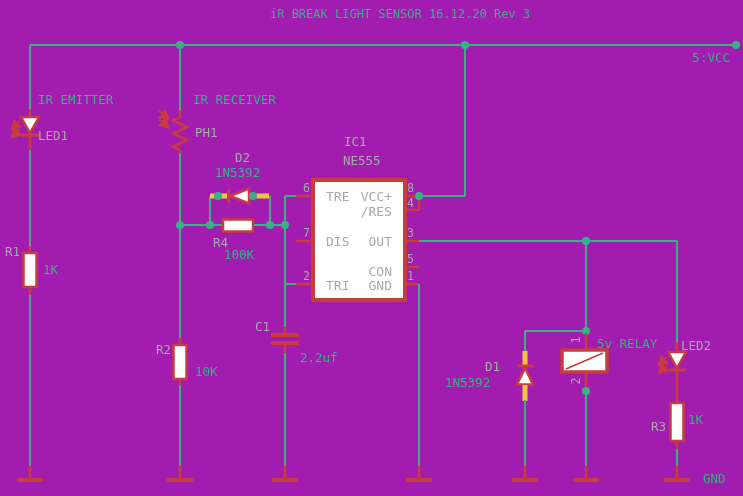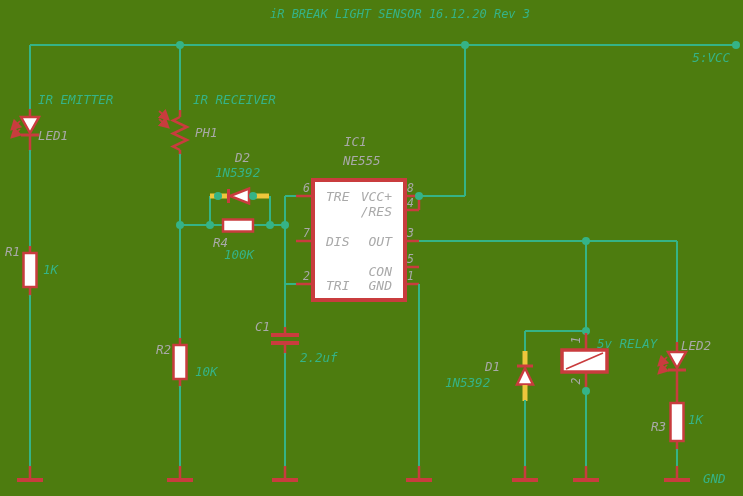--- a/index.html
+++ b/index.html
@@ -1,16 +1,16 @@
 <!DOCTYPE html>
 <html><head>
 <meta charset="utf-8">
 <style>
   html,body{margin:0;padding:0;background:#ffffff;}
-  .stage{width:743px;height:496px;position:relative;background:#4d7c0f;overflow:hidden;font-style:italic;}
+  .stage{width:743px;height:496px;position:relative;background:#a21caf;overflow:hidden;}
   svg{display:block;}
   text{font-family:"DejaVu Sans Mono","Liberation Mono",monospace;}
   .w{stroke:#35b387;stroke-width:2;fill:none;}
   .y{stroke:#eec63c;stroke-width:5;fill:none;}
   .r{stroke:#c93c3e;stroke-width:2.5;fill:none;}
   .rth{stroke:#c93c3e;stroke-width:3;fill:none;}
   .rbar{stroke:#c93c3e;stroke-width:4;fill:none;}
   .comp{stroke:#c93c3e;stroke-width:2.5;fill:#ffffff;}
   .icbox{stroke:#c93c3e;stroke-width:4;fill:#ffffff;}
   .relaybox{stroke:#c93c3e;stroke-width:3.5;fill:#ffffff;}

